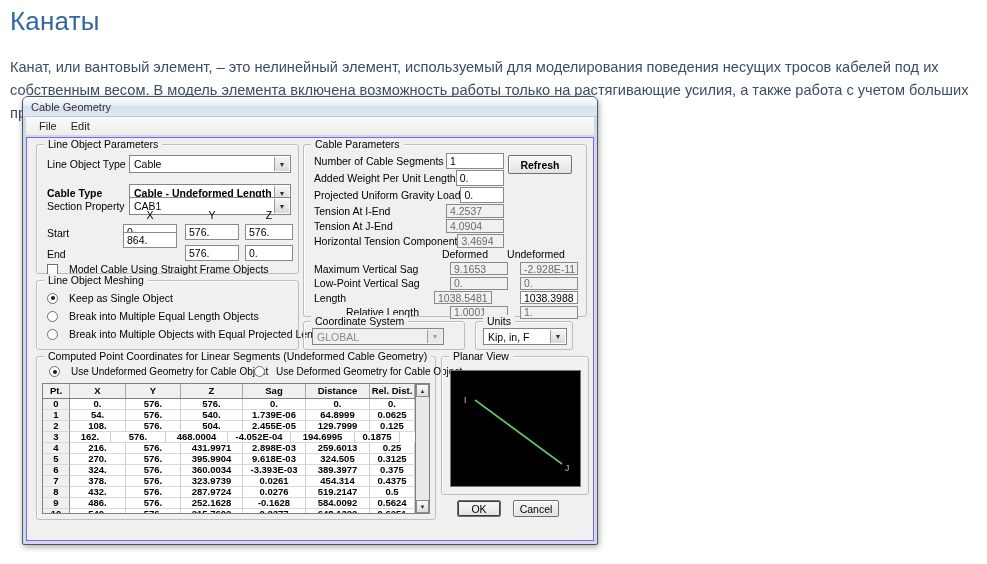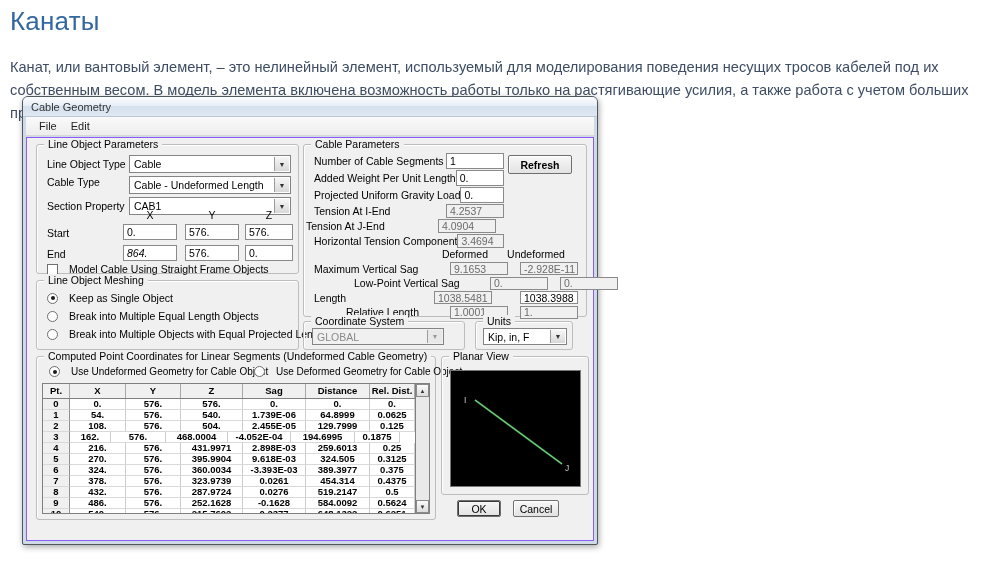--- a/index.html
+++ b/index.html
@@ -108,21 +108,21 @@
       <div class="group" style="left:9px; top:6px; width:263px; height:130px;">
         <span class="gt">Line Object Parameters</span>
         <div id="lop-rows">
             <div style="position: absolute; left: 10px; top: 10px; right: 7px; height: 18px; display: flex; align-items: center;">
               <span class="lbl" style="width: 82px; flex: 0 0 auto;">Line Object Type</span>
               <div class="combo" style="flex: 1 1 0%;">
                 <span>Cable</span>
                 <span class="arrow">▼</span>
               </div>
             </div>
-            <div style="position: absolute; left: 10px; top: 31px; right: 7px; height: 34px; display: flex; ">
+            <div style="position: absolute; left: 10px; top: 31px; right: 7px; height: 34px; display: flex; align-items: center; font-weight: bold;">
               <span class="lbl" style="width: 82px; flex: 0 0 auto;">Cable Type</span>
               <div class="combo" style="flex: 1 1 0%;">
                 <span>Cable - Undeformed Length</span>
                 <span class="arrow">▼</span>
               </div>
             </div>
             <div style="position: absolute; left: 10px; top: 52px; right: 7px; height: 18px; display: flex; align-items: center;">
               <span class="lbl" style="width: 82px; flex: 0 0 auto;">Section Property</span>
               <div class="combo" style="flex: 1 1 0%;">
                 <span>CAB1</span>
@@ -133,21 +133,21 @@
         <span class="colhead" style="left:86px; top:64px; width:54px;">X</span>
         <span class="colhead" style="left:148px; top:64px; width:54px;">Y</span>
         <span class="colhead" style="left:208px; top:64px; width:48px;">Z</span>
 
         <span class="lbl" style="position:absolute; left:10px; top:82px;">Start</span>
         <div class="field" style="position:absolute; left:86px; top:79px; width:54px;">0.</div>
         <div class="field" style="position:absolute; left:148px; top:79px; width:54px;">576.</div>
         <div class="field" style="position:absolute; left:208px; top:79px; width:48px;">576.</div>
 
         <span class="lbl" style="position:absolute; left:10px; top:103px;">End</span>
-        <div class="field" style="position:absolute; left:86px; top:100px; width:54px;font-style:italic;">864.</div>
+        <div class="field" style="position:absolute; left:86px; top:87px; width:54px;">864.</div>
         <div class="field" style="position:absolute; left:148px; top:100px; width:54px;">576.</div>
         <div class="field" style="position:absolute; left:208px; top:100px; width:48px;">0.</div>
 
         <div class="opt-row" style="left:10px; top:118px;">
           <span class="check"></span>
           <span class="lbl">Model Cable Using Straight Frame Objects</span>
         </div>
       </div>
 
       <div class="group" style="left:9px; top:142px; width:263px; height:70px;">
@@ -180,39 +180,39 @@
               <div class="field" style="width: 58px; margin-right: 74px;">0.</div>
             </div>
             <div style="position: absolute; left: 10px; top: 42px; width: 264px; display: flex; align-items: center;">
               <span class="lbl" style="flex: 1 1 0%;">Projected Uniform Gravity Load</span>
               <div class="field" style="width: 58px; margin-right: 74px;">0.</div>
             </div>
             <div style="position: absolute; left: 10px; top: 59px; width: 264px; display: flex; align-items: center;">
               <span class="lbl" style="flex: 1 1 0%;">Tension At I-End</span>
               <div class="field ro" style="width: 58px; margin-right: 74px; height: 14px;">4.2537</div>
             </div>
-            <div style="position: absolute; left: 2px; top: 74px; width: 264px; display: flex; align-items: center;">
+            <div style="position: absolute; left: 10px; top: 74px; width: 264px; display: flex; align-items: center;">
               <span class="lbl" style="flex: 1 1 0%;">Tension At J-End</span>
               <div class="field ro" style="width: 58px; margin-right: 74px; height: 14px;">4.0904</div>
             </div>
             <div style="position: absolute; left: 10px; top: 89px; width: 264px; display: flex; align-items: center;">
               <span class="lbl" style="flex: 1 1 0%;">Horizontal Tension Component</span>
               <div class="field ro" style="width: 58px; margin-right: 74px; height: 14px;">3.4694</div>
             </div>
           </div>
         <div class="btn" style="left:204px; top:10px; width:64px; height:19px; font-weight:bold;">Refresh</div>
         <span class="colhead" style="left:132px; top:103px; width:58px;">Deformed</span>
         <span class="colhead" style="left:202px; top:103px; width:60px;">Undeformed</span>
         <div id="cp-sag-rows">
             <div style="position: absolute; left: 10px; top: 117px; width: 264px; display: flex; align-items: center;">
               <span class="lbl" style="flex: 1 1 0%;">Maximum Vertical Sag</span>
               <div class="field ro" style="width: 58px; height: 13px; margin-right: 12px;">9.1653</div>
               <div class="field ro" style="width: 58px; height: 13px;">-2.928E-11</div>
             </div>
-            <div style="position: absolute; left: 10px; top: 131.5px; width: 264px; display: flex; align-items: center; margin-left: 40px;">
+            <div style="position: absolute; left: 10px; top: 131.5px; width: 264px; display: flex; align-items: center;">
               <span class="lbl" style="flex: 1 1 0%;">Low-Point Vertical Sag</span>
               <div class="field ro" style="width: 58px; height: 13px; margin-right: 12px;">0.</div>
               <div class="field ro" style="width: 58px; height: 13px;">0.</div>
             </div>
             <div style="position: absolute; left: 10px; top: 146px; width: 264px; display: flex; align-items: center;">
               <span class="lbl" style="flex: 1 1 0%;">Length</span>
               <div class="field ro" style="width: 58px; height: 13px; margin-right: 28px;">1038.5481</div>
               <div class="field" style="width: 58px; height: 13px;">1038.3988</div>
             </div>
             <div style="position: absolute; left: 10px; top: 160.5px; width: 264px; display: flex; align-items: center; padding-left: 32px;">

